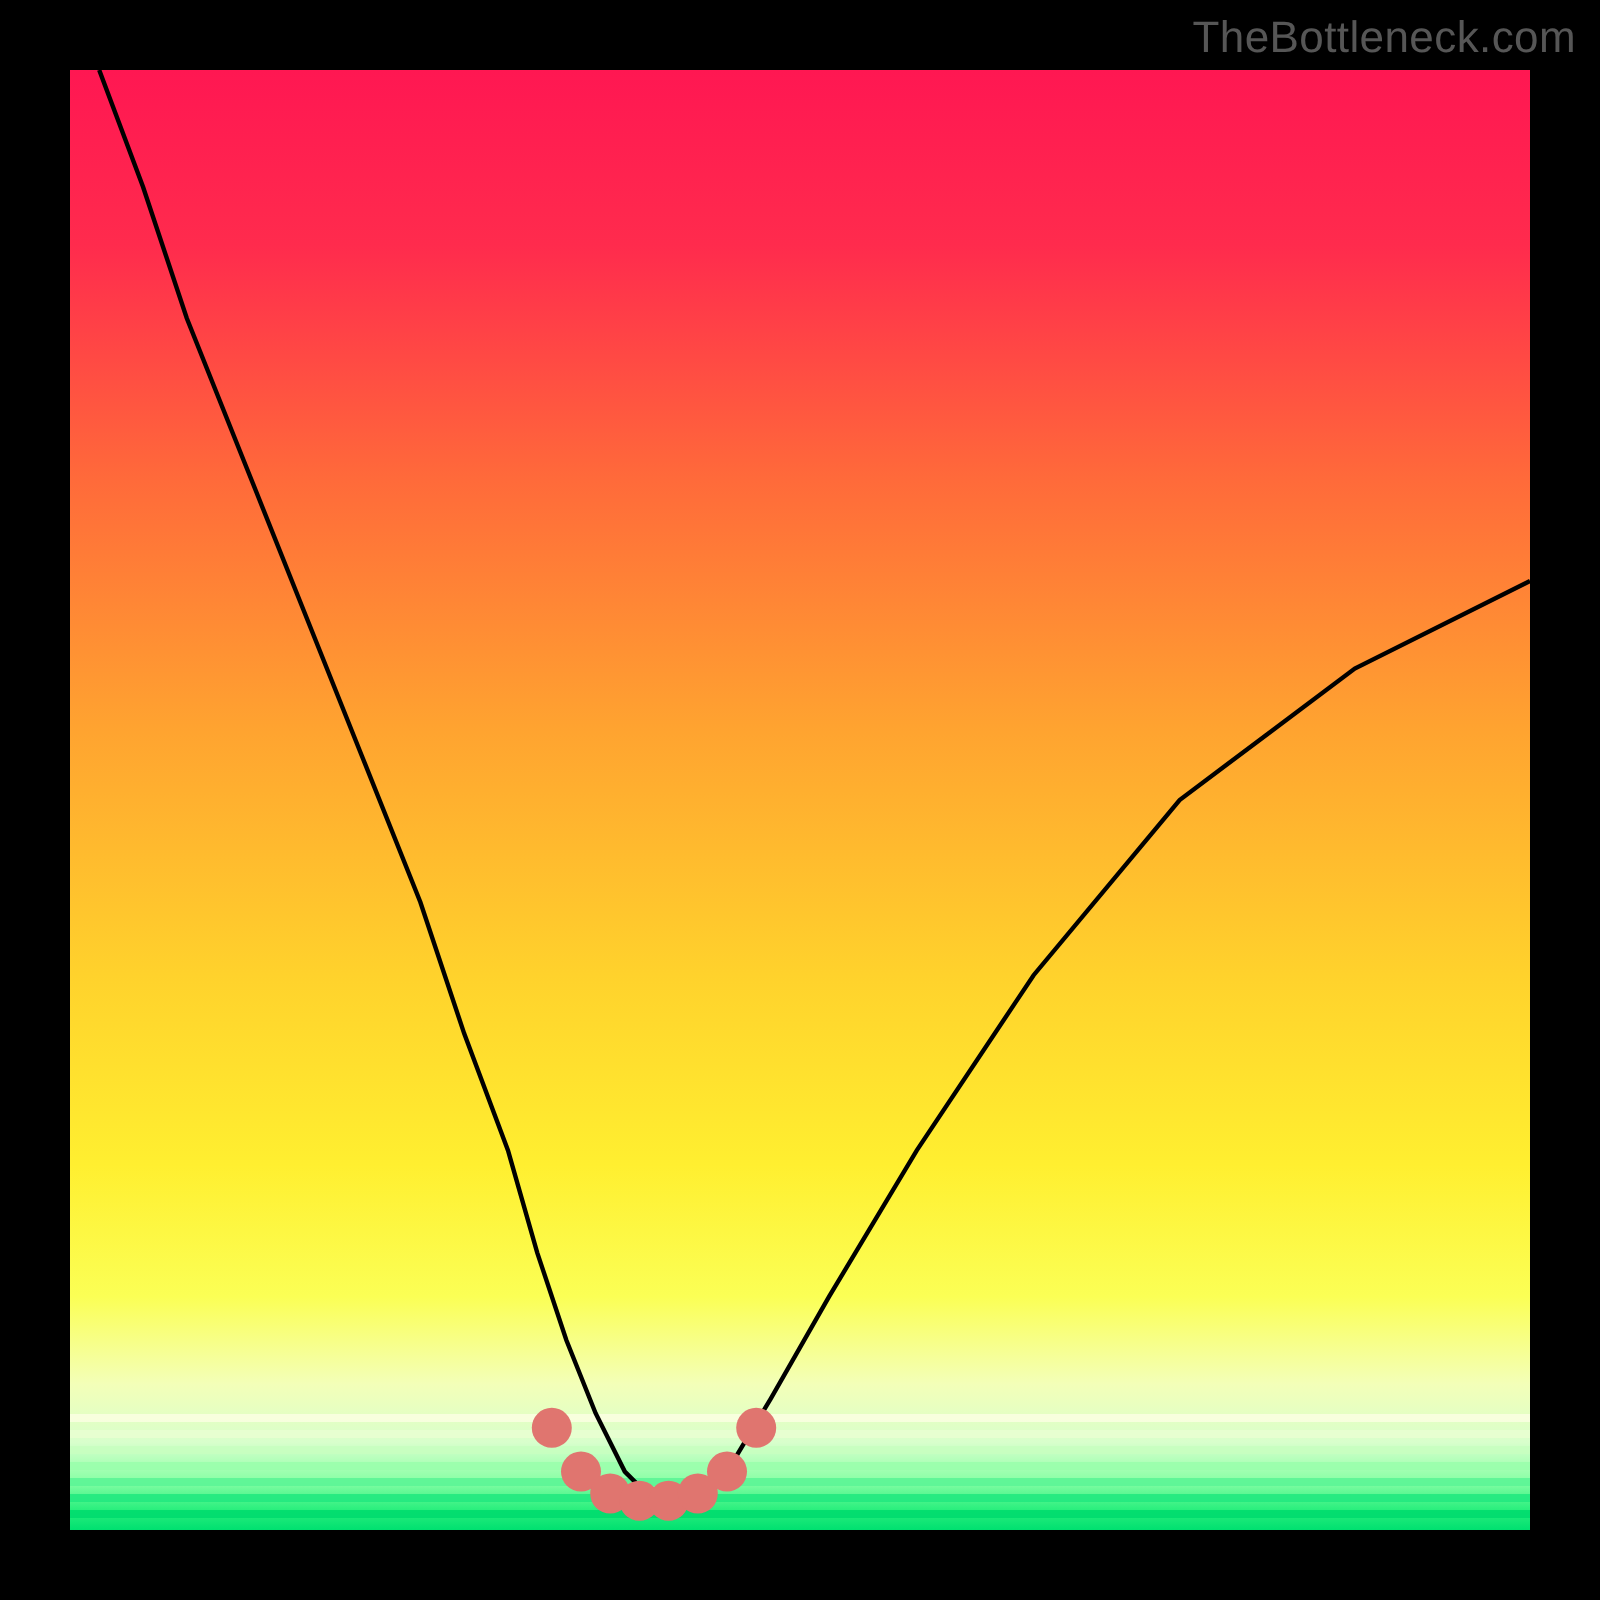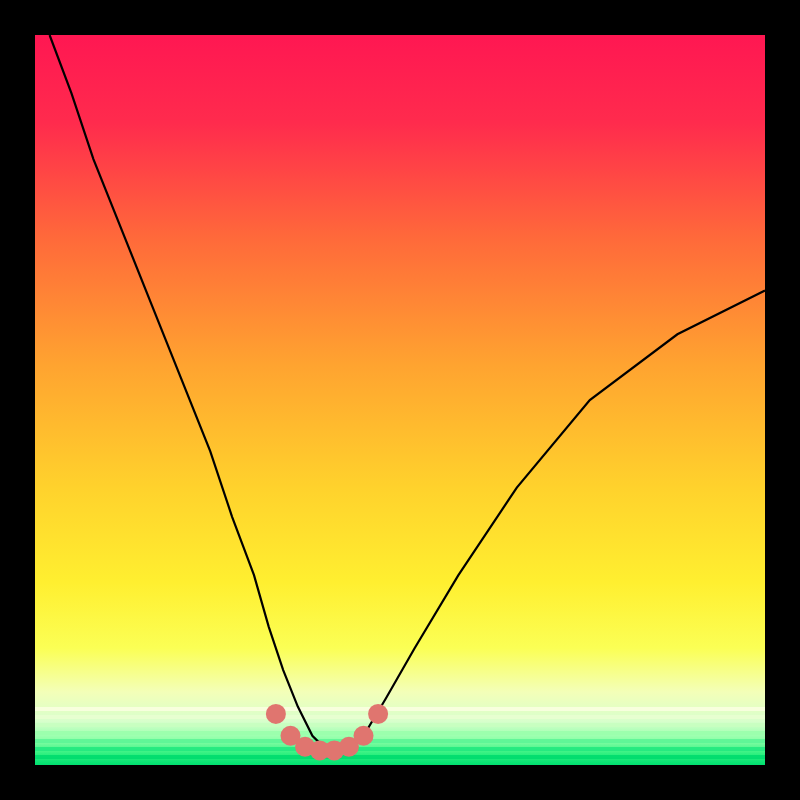--- a/index.html
+++ b/index.html
@@ -36,20 +36,21 @@
     letter-spacing: 0.2px;
   }
   svg {
     display: block;
   }
 </style>
 </head>
 <body>
 
 <div class="frame">
+  <div class="watermark">TheBottleneck.com</div>
 
   <div class="plot">
     <svg id="chart-svg" width="730" height="730" viewBox="0 0 730 730">
       <defs>
         <linearGradient id="bg-grad" x1="0" y1="0" x2="0" y2="1">
             <stop offset="0%" stop-color="#ff1752"></stop>
             <stop offset="12%" stop-color="#ff2b4d"></stop>
             <stop offset="28.000000000000004%" stop-color="#ff6a3a"></stop>
             <stop offset="45%" stop-color="#ffa330"></stop>
             <stop offset="62%" stop-color="#ffd22c"></stop>

